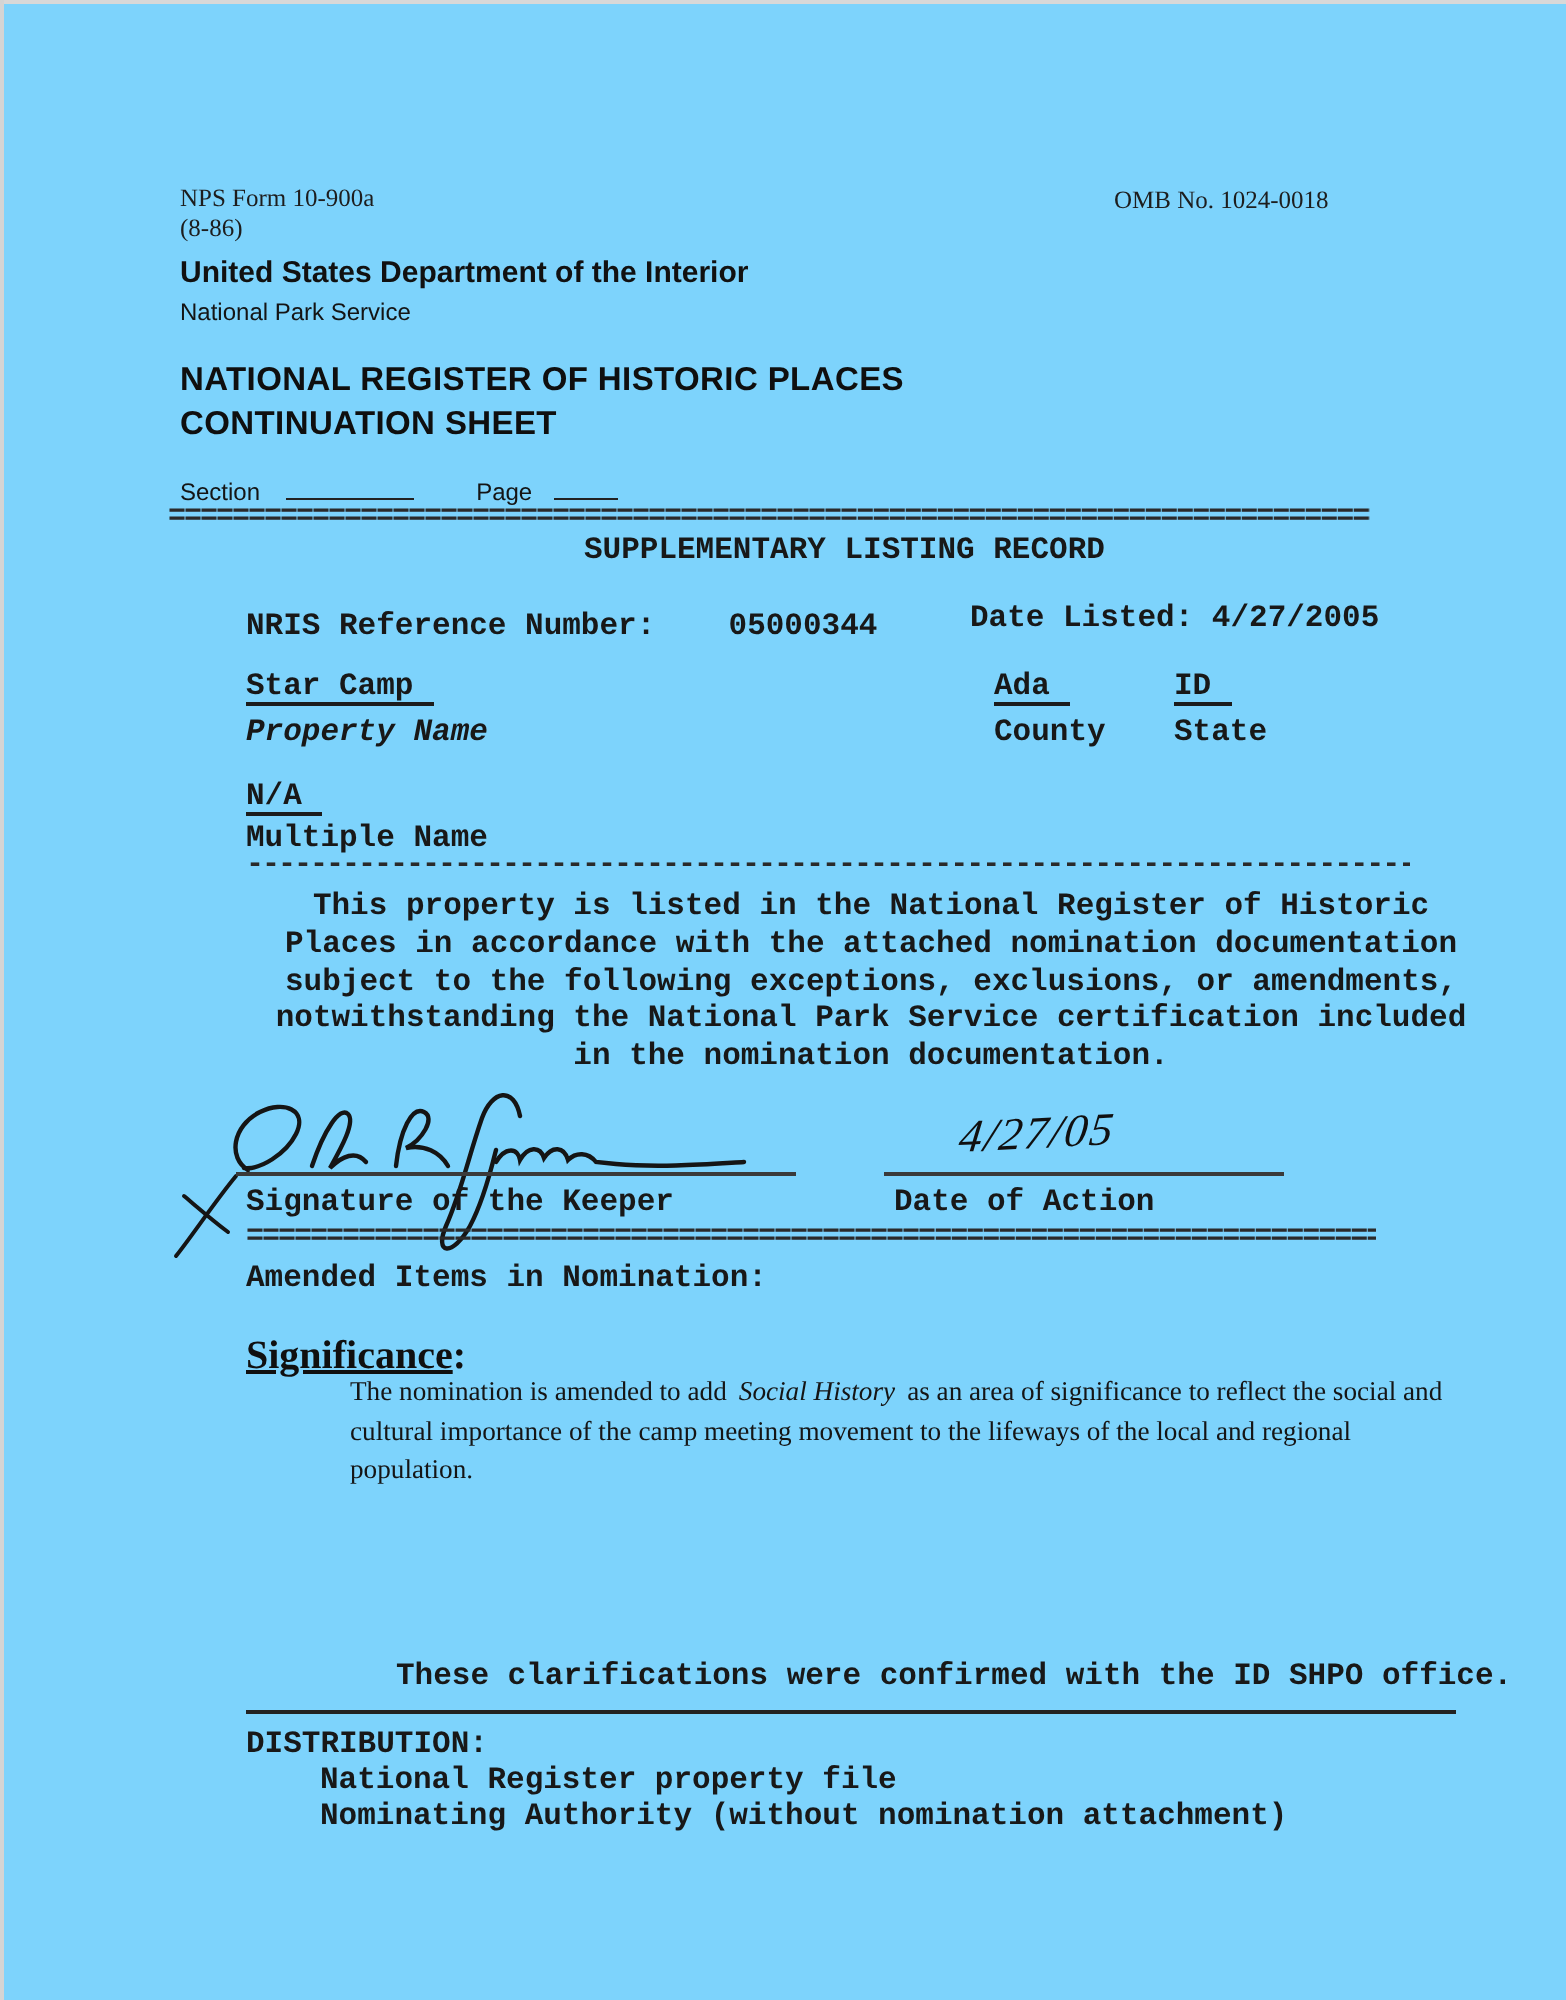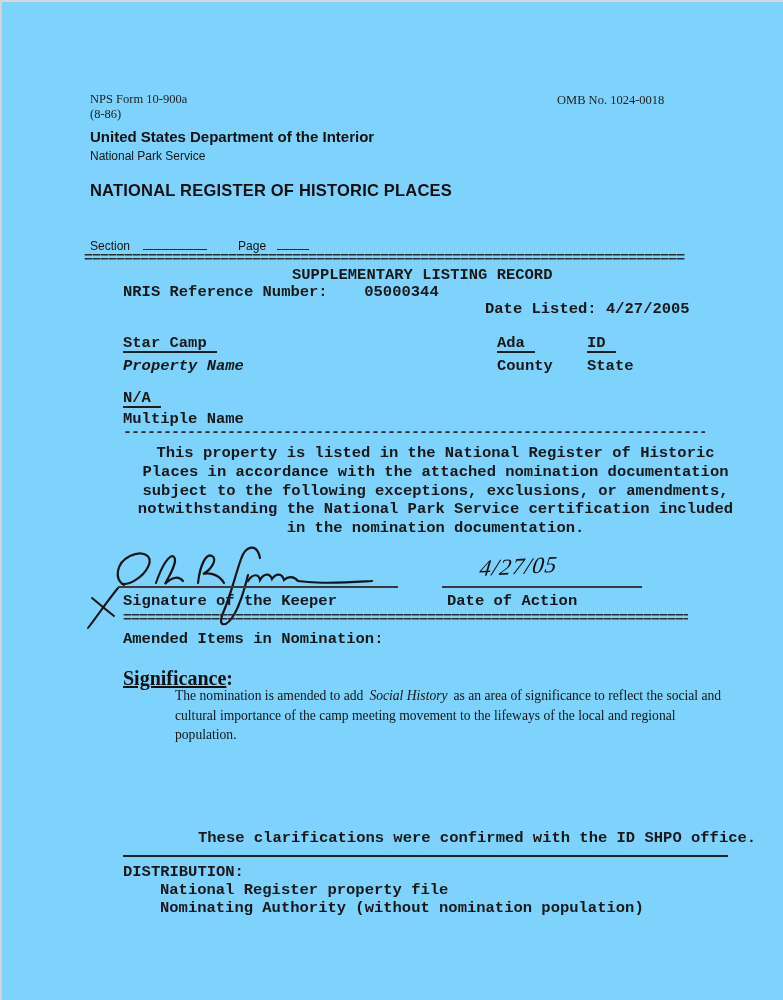--- a/index.html
+++ b/index.html
@@ -52,34 +52,35 @@
   <div class="abs serif-small" style="left:90px;top:92px;">
     <div>NPS Form 10-900a</div>
     <div>(8-86)</div>
   </div>
   <div class="abs serif-small" style="left:557px;top:93px;">OMB No. 1024-0018</div>
 
   <div class="abs sans-bold" style="left:90px;top:128px;">United States Department of the Interior</div>
   <div class="abs sans" style="left:90px;top:149px;">National Park Service</div>
 
   <div class="abs title" style="left:90px;top:181px;">NATIONAL REGISTER OF HISTORIC PLACES</div>
+  <div class="abs title" style="left:90px;top:203px;">CONTINUATION SHEET</div>
 
   <div class="abs sans" style="left:90px;top:235px;">
     <span>Section</span>
     <span class="blank" style="width:64px;margin-left:10px;"></span>
     <span style="display:inline-block;width:24px;"></span>
     <span>Page</span>
     <span class="blank" style="width:32px;margin-left:8px;"></span>
   </div>
 
   <div class="abs sep" style="left:84px;top:250px;width:601px;">==========================================================================================</div>
 
   <div class="abs mono" style="left:292px;top:266px;">SUPPLEMENTARY LISTING RECORD</div>
 
-  <div class="abs mono" style="left:123px;top:283px;">
+  <div class="abs mono" style="left:123px;top:304px;">
     <span>NRIS Reference Number:</span>
     <span style="display:inline-block;width:18px;"></span>
     <span>05000344</span>
   </div>
   <div class="abs mono" style="left:485px;top:300px;">Date Listed: 4/27/2005</div>
 
   <div class="abs mono" style="left:123px;top:334px;"><span class="u">Star Camp</span></div>
   <div class="abs mono" style="left:497px;top:334px;"><span class="u">Ada</span></div>
   <div class="abs mono" style="left:587px;top:334px;"><span class="u">ID</span></div>
 
@@ -137,15 +138,15 @@
   <div class="abs serif-body" style="left:175px;top:686px;width:565px;">
     <span>The nomination is amended to add</span><span class="it">Social History</span><span>as an area of significance to reflect the social and cultural importance of the camp meeting movement to the lifeways of the local and regional population.</span>
   </div>
 
   <div class="abs mono" style="left:170px;top:829px;margin-left:28px;">These clarifications were confirmed with the ID SHPO office.</div>
 
   <div class="abs rule-heavy" style="left:123px;top:855px;width:605px;"></div>
 
   <div class="abs mono" style="left:123px;top:863px;">DISTRIBUTION:</div>
   <div class="abs mono" style="left:160px;top:881px;">National Register property file</div>
-  <div class="abs mono" style="left:160px;top:899px;">Nominating Authority (without nomination population)</div>
+  <div class="abs mono" style="left:160px;top:899px;">Nominating Authority (without nomination attachment)</div>
 
 </div>
 
 </body></html>

